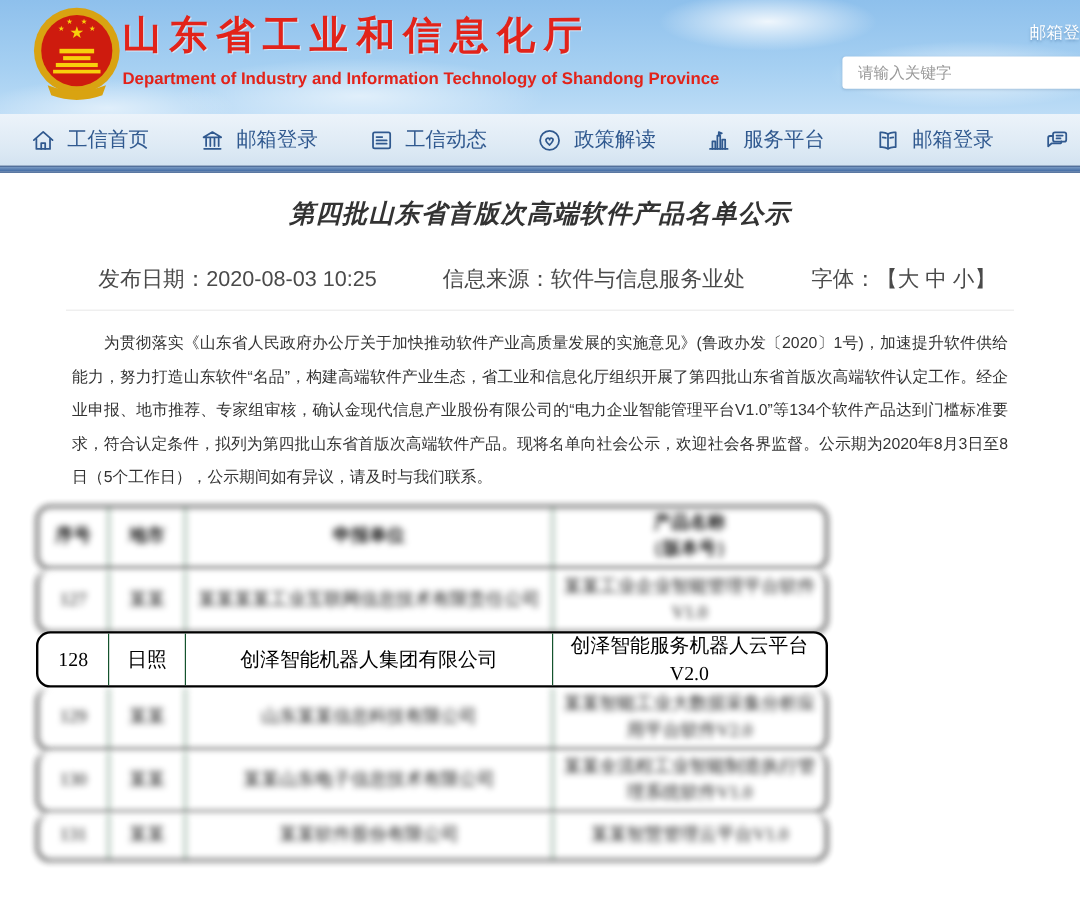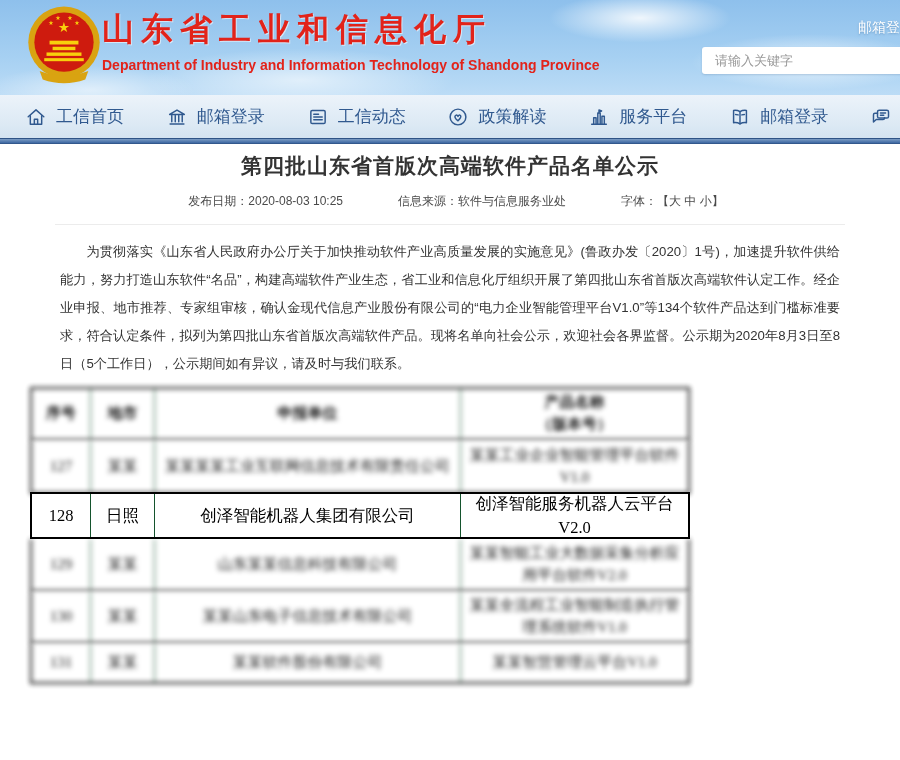--- a/index.html
+++ b/index.html
@@ -43,36 +43,36 @@
   .breadcrumb{ height:42px; display:flex; align-items:center; gap:5px; padding-left:58px;
                font-size:12.5px; color:#666; }
   .crumb-ico{ display:inline-flex; margin-right:3px; }
   .crumb-ico svg{ width:13px; height:13px; fill:none; stroke:#4a7fc1; stroke-width:2;
                   stroke-linecap:round; stroke-linejoin:round; }
   .crumb{ color:#666; text-decoration:none; cursor:pointer; }
   .crumb-sep{ color:#777; }
 
   
   .article-title{ text-align:center; font-size:21px; color:#333; font-weight:600;
-                  letter-spacing:1px; margin-top:8px; }
-  .meta-bar{ display:flex; justify-content:center; gap:55px; margin-top:13px;
-             font-size:12px; color:#4a4a4a;padding-left:12px; }
+                  letter-spacing:1px; margin-top:20px;font-style:italic; }
+  .meta-bar{ display:flex; justify-content:center; gap:55px; margin-top:28px;
+             font-size:18px; color:#4a4a4a;padding-left:12px; }
   .meta-item{ white-space:nowrap; }
   .font-switcher{ cursor:pointer; }
   .meta-divider{ margin:14px 55px 0; border-top:1px solid #ececec; }
   .body-text{ margin:13px 60px 0; font-size:13.2px; color:#333; line-height:28px;
               text-align:justify; text-indent:2em; }
   .list-heading{ margin:11px 0 0 103px; font-size:29px; font-weight:bold; color:#000;
                  font-family:"Liberation Serif","DejaVu Serif",serif; letter-spacing:3px; white-space:nowrap; }
 
   
   .ptable{ width:660px; margin:9px 0 0 30px; position:relative; color:#000;
            font-family:"Liberation Serif","DejaVu Serif",serif; font-size:15px; }
   .t-row{ display:flex; border-left:2px solid #000; border-right:2px solid #000;
-          border-bottom:2px solid #000; background:#fff; }
+          border-bottom:2px solid #000; background:#fff;border-radius:12px; }
   .t-head{ border-top:2px solid #000; font-weight:600; }
   .t-cell{ display:flex; align-items:center; justify-content:center; text-align:center;
            padding:3px 8px; line-height:1.45; white-space:pre-line; }
   .t-cell + .t-cell{ border-left:1px solid #14532d; }
   .c0{ width:58px; } .c1{ width:64px; } .c2{ width:306px; } .c3{ flex:1; }
   .blur-row{ filter:blur(2.6px); opacity:.92; }
   .clear-row{ position:relative; z-index:2; border:2px solid #000; margin-top:-2px;
               font-size:16.5px; background:#fff; }
 </style>
 </head>

